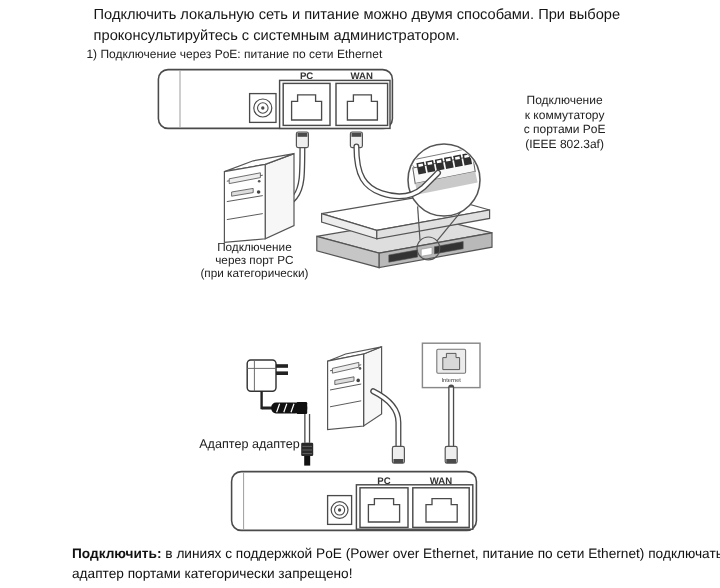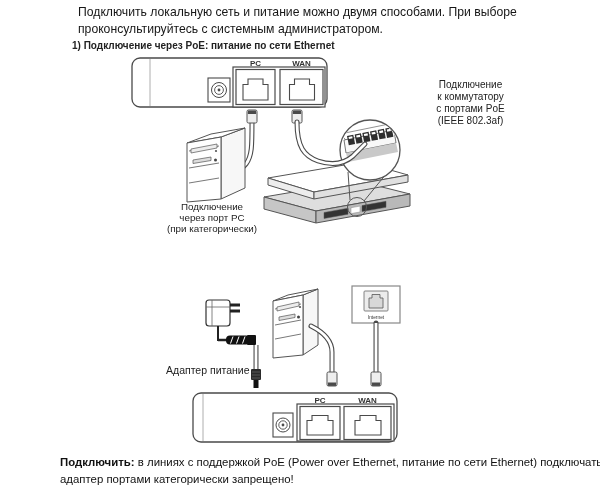--- a/index.html
+++ b/index.html
@@ -1,20 +1,20 @@
 <!DOCTYPE html>
 <html><head>
 <meta charset="utf-8">
 <style>
   html,body{margin:0;padding:0;background:#fff;}
   body{font-family:"Liberation Sans",sans-serif;color:#1c1c1c;}
   #page{position:relative;width:600px;height:490px;background:#fff;overflow:hidden;}
   .abs{position:absolute;}
   .intro{font-size:12.2px;line-height:17px;color:#161616;white-space:nowrap;}
-  .sect{font-size:10px;color:#222;white-space:nowrap;font-weight:bold;}
+  .sect{font-size:10px;color:#222;white-space:nowrap;}
   .cap{font-size:9.8px;line-height:11px;color:#222;text-align:center;}
   .cap-poe{font-size:10px;line-height:12px;color:#222;text-align:center;}
   .adapter-lbl{font-size:10.5px;color:#222;white-space:nowrap;}
   .note{font-size:11.4px;line-height:17px;color:#111;white-space:nowrap;}
   .note b{font-weight:bold;}
   svg{position:absolute;left:0;top:0;}
   svg text{font-family:"Liberation Sans",sans-serif;}
   .portlbl{font-size:8px;font-weight:bold;fill:#333;}
   .socklbl{font-size:4.8px;fill:#333;}
   .ln{stroke:#4a4a4a;fill:none;}
@@ -224,20 +224,20 @@
     <div>(IEEE 802.3af)</div>
   </div>
 
   <div class="abs cap" style="left:158px;top:201px;width:108px;">
     <div>Подключение</div>
     <div>через порт PC</div>
     <div>(при категорически)</div>
   </div>
 
 
-  <div class="abs adapter-lbl" style="left:166px;top:364px;">Адаптер питание</div>
+  <div class="abs adapter-lbl" style="left:166px;top:364px;">Адаптер адаптер</div>
 
   <div class="abs note" style="left:60px;top:454px;">
     <div><b>Подключить:</b> <span>в линиях с поддержкой PoE (Power over Ethernet, питание по сети Ethernet) подключать</span></div>
     <div>адаптер портами категорически запрещено!</div>
   </div>
 
 </div>
 
 </body></html>

